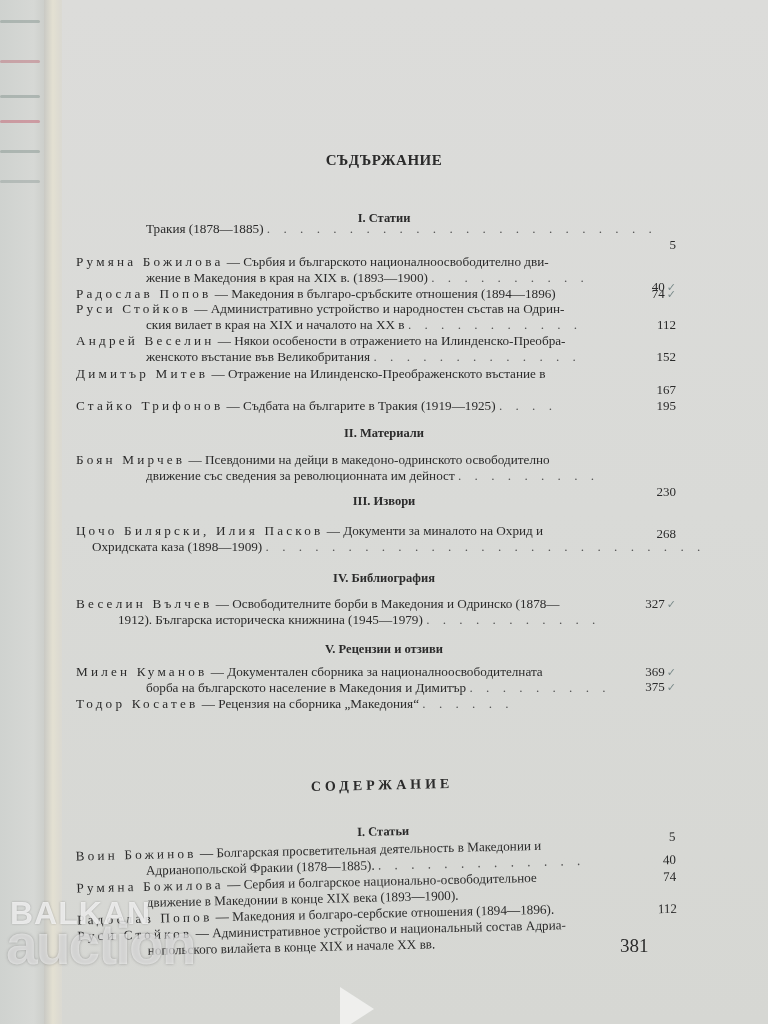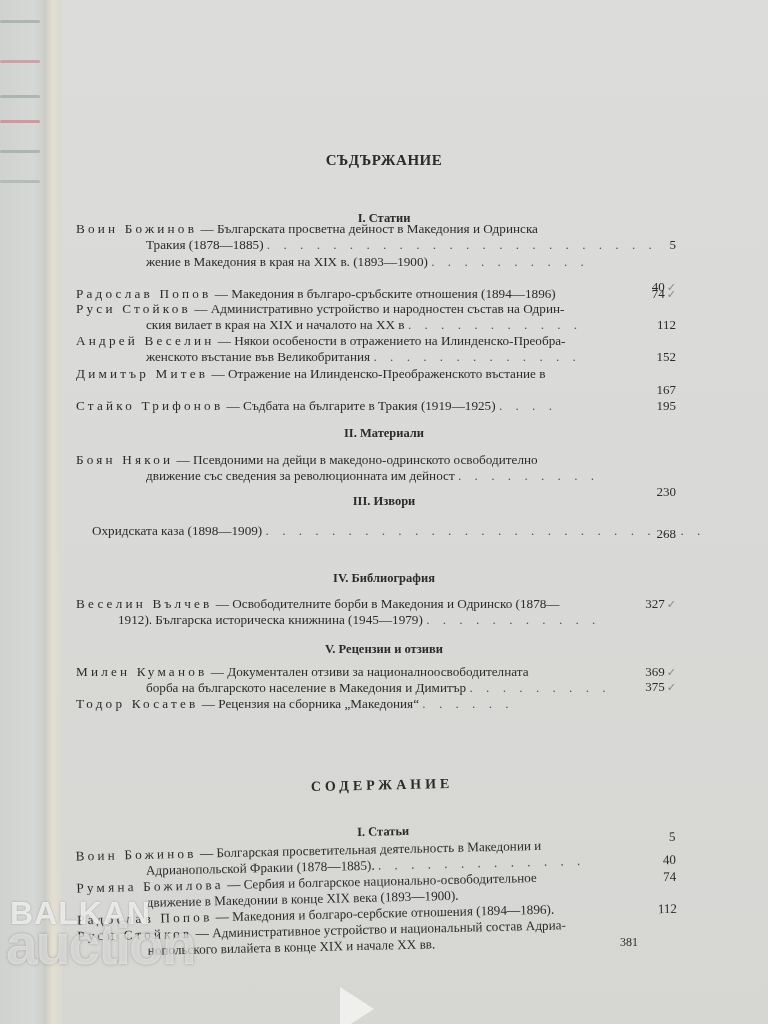--- a/index.html
+++ b/index.html
@@ -36,21 +36,21 @@
   .entry { position: absolute; left: 76px; width: 560px; font-size: 13.2px; line-height: 15.5px; }
   .entry .line { position: relative; white-space: nowrap; }
   .entry .cont { padding-left: 70px; }
   .author { letter-spacing: 3.2px; }
   .dots { letter-spacing: 5px; color: #555; }
   .pg {
     position: absolute; left: 636px; width: 40px; text-align: right; font-size: 13px;
   }
   .check { color: #7a8a8a; font-size: 11px; margin-left: 2px; }
   .pg-num {
-    position: absolute; left: 620px; top: 935px; font-size: 12px; color: #2b2b2b;
+    position: absolute; left: 620px; top: 935px; font-size: 19px; color: #2b2b2b;
   }
   .watermark {
     position: absolute; left: 4px; top: 895px; width: 380px; height: 120px;
     pointer-events: none;
   }
   .wm-top {
     position: absolute; left: 6px; top: 0; font-family: "Liberation Sans", sans-serif;
     font-weight: bold; font-size: 32px; color: rgba(255,255,255,.75); letter-spacing: 1px;
     text-shadow: 0 0 2px rgba(120,120,120,.6);
   }
@@ -78,26 +78,26 @@
   <div class="edge-line" style="top:180px;background:#9aa6a2"></div>
 </div>
 <div class="gutter"></div>
 <div class="page"></div>
 
 <div class="title" style="top:152px">СЪДЪРЖАНИЕ</div>
 
 <div class="section" style="top:211px">I. Статии</div>
 
 <div class="entry" style="top:221px">
-  <div class="line"><span class="author">Воин Божинов</span> <span>— Българската просветна дейност в Македония и Одринска</span></div>
   <div class="line cont"><span>Тракия (1878—1885)</span> <span class="dots">. . . . . . . . . . . . . . . . . . . . . . . .</span></div>
 </div>
 <div class="pg" style="top:237px"><span>5</span></div>
 
 <div class="entry" style="top:254px">
+  <div class="line"><span class="author">Румяна Божилова</span> <span>— Сърбия и българското националноосвободително дви-</span></div>
   <div class="line cont"><span>жение в Македония в края на XIX в. (1893—1900)</span> <span class="dots">. . . . . . . . . .</span></div>
 </div>
 <div class="pg" style="top:279px"><span>40</span><span class="check">✓</span></div>
 
 <div class="entry" style="top:286px">
   <div class="line"><span class="author">Радослав Попов</span> <span>— Македония в българо-сръбските отношения (1894—1896)</span></div>
 </div>
 <div class="pg" style="top:286px"><span>74</span><span class="check">✓</span></div>
 
 <div class="entry" style="top:301px">
@@ -118,44 +118,45 @@
 <div class="pg" style="top:382px"><span>167</span></div>
 
 <div class="entry" style="top:398px">
   <div class="line"><span class="author">Стайко Трифонов</span> <span>— Съдбата на българите в Тракия (1919—1925)</span> <span class="dots">. . . .</span></div>
 </div>
 <div class="pg" style="top:398px"><span>195</span></div>
 
 <div class="section" style="top:426px">II. Материали</div>
 
 <div class="entry" style="top:452px">
-  <div class="line"><span class="author">Боян Някои</span> <span>— Псевдоними на дейци в македоно-одринското освободително</span></div>
+  <div class="line"><span class="author">Боян Мирчев</span> <span>— Псевдоними на дейци в македоно-одринското освободително</span></div>
   <div class="line cont"><span>движение със сведения за революционната им дейност</span> <span class="dots">. . . . . . . . .</span></div>
 </div>
 <div class="pg" style="top:484px"><span>230</span></div>
 
 <div class="section" style="top:494px">III. Извори</div>
 
 <div class="entry" style="top:523px">
+  <div class="line"><span class="author">Цочо Билярски, Илия Пасков</span> <span>— Документи за миналото на Охрид и</span></div>
   <div class="line cont" style="padding-left:16px"><span>Охридската каза (1898—1909)</span> <span class="dots">. . . . . . . . . . . . . . . . . . . . . . . . . . .</span></div>
 </div>
 <div class="pg" style="top:526px"><span>268</span></div>
 
 <div class="section" style="top:571px">IV. Библиография</div>
 
 <div class="entry" style="top:596px">
   <div class="line"><span class="author">Веселин Вълчев</span> <span>— Освободителните борби в Македония и Одринско (1878—</span></div>
   <div class="line cont" style="padding-left:42px"><span>1912). Българска историческа книжнина (1945—1979)</span> <span class="dots">. . . . . . . . . . .</span></div>
 </div>
 <div class="pg" style="top:596px"><span>327</span><span class="check">✓</span></div>
 
 <div class="section" style="top:642px">V. Рецензии и отзиви</div>
 
 <div class="entry" style="top:664px">
-  <div class="line"><span class="author">Милен Куманов</span> <span>— Документален отзиви за националноосвободителната</span></div>
+  <div class="line"><span class="author">Милен Куманов</span> <span>— Документален сборника за националноосвободителната</span></div>
   <div class="line cont"><span>борба на българското население в Македония и Димитър</span> <span class="dots">. . . . . . . . .</span></div>
 </div>
 <div class="pg" style="top:664px"><span>369</span><span class="check">✓</span></div>
 
 <div class="entry" style="top:696px">
   <div class="line"><span class="author">Тодор Косатев</span> <span>— Рецензия на сборника „Македония“</span> <span class="dots">. . . . . .</span></div>
 </div>
 <div class="pg" style="top:679px"><span>375</span><span class="check">✓</span></div>
 
 <div class="lower">

